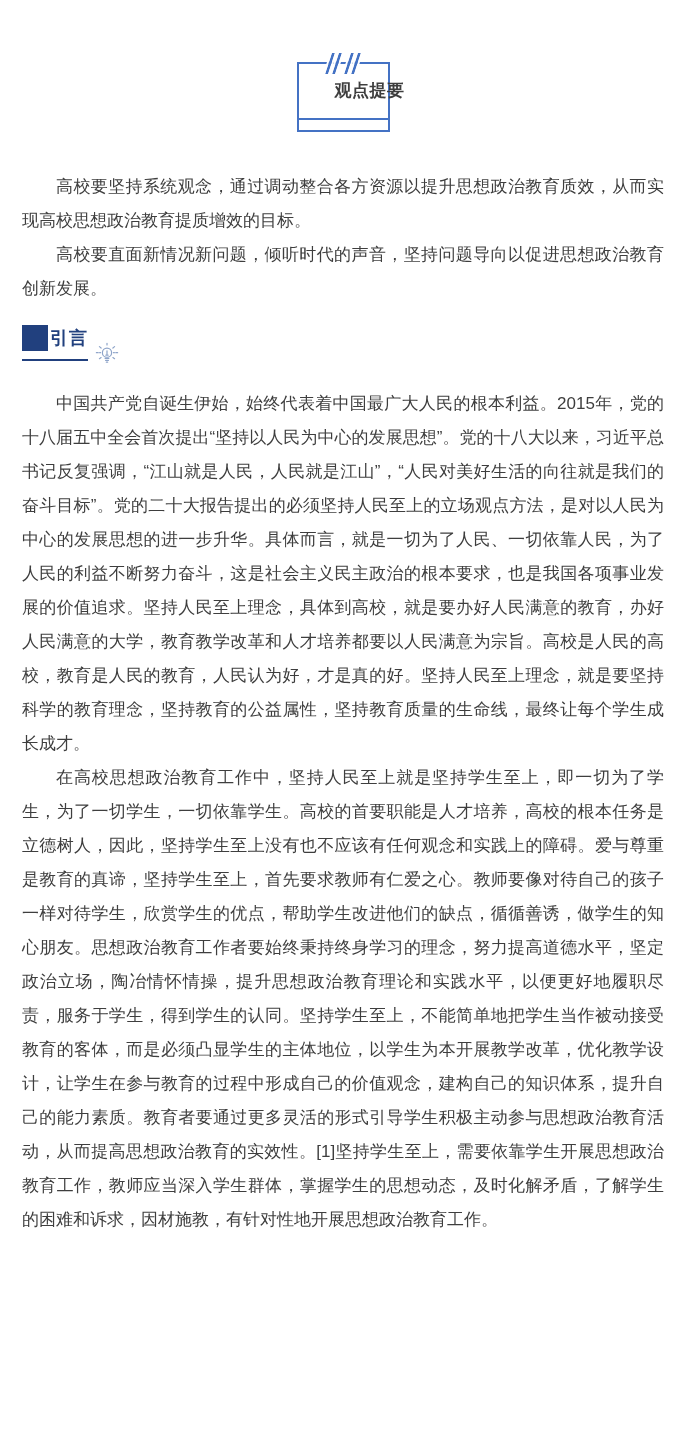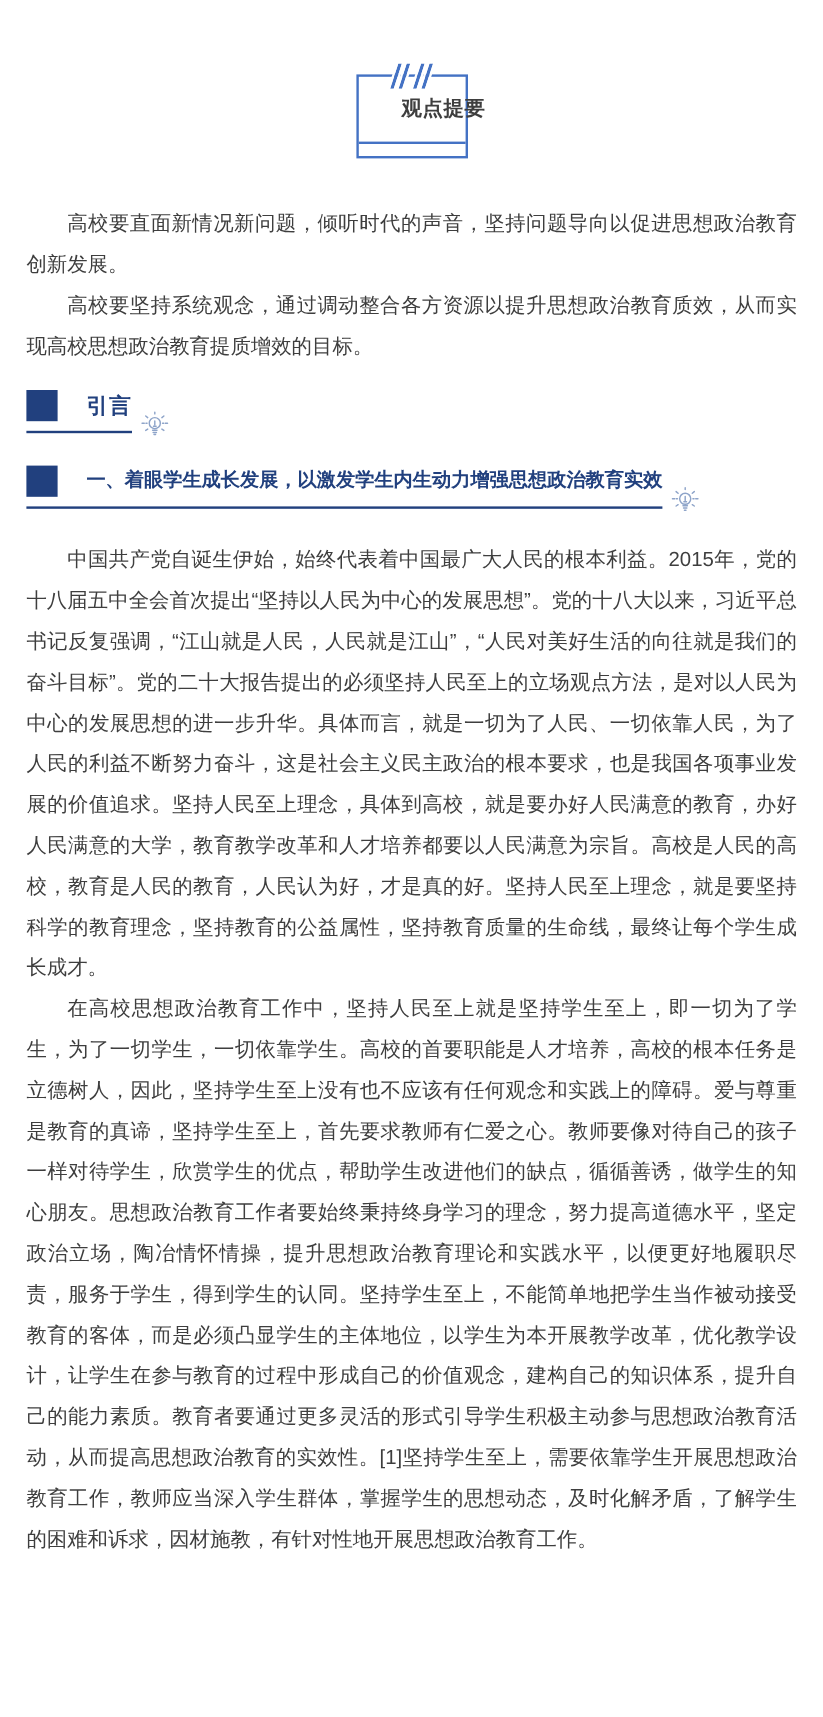--- a/index.html
+++ b/index.html
@@ -82,21 +82,21 @@
   .section-header{
     display:flex;
     align-items:flex-end;
     margin:0 22px;
   }
   .section-header.first{margin-top:19px;}
   .section-header.second{margin-top:27px;}
   .header-underlined{
     display:flex;
     align-items:center;
-    gap:24px;
+    gap:2px;
     padding-bottom:8px;
     border-bottom:2px solid var(--navy);
   }
   .square{
     flex:none;
     width:26px;height:26px;
     background:var(--navy);
   }
   .heading-text{
     font-weight:bold;
@@ -126,57 +126,41 @@
       <span class="slash-group">
           <i></i>
           <i></i>
         </span>
     </div>
     <div class="summary-title">观点提要</div>
     <div class="summary-divider"></div>
   </div>
 
   <div class="points summary">
+    <p class="para">高校要坚持系统观念，通过调动整合各方资源以提升思想政治教育质效，从而实现高校思想政治教育提质增效的目标。</p>
     <p class="para">高校要直面新情况新问题，倾听时代的声音，坚持问题导向以促进思想政治教育创新发展。</p>
-    <p class="para">高校要坚持系统观念，通过调动整合各方资源以提升思想政治教育质效，从而实现高校思想政治教育提质增效的目标。</p>
   </div>
 
   <div class="section-header first">
     <div class="header-underlined">
       <span class="square"></span>
       <span class="heading-text lg">引言</span>
     </div>
     <svg class="bulb" width="24" height="25" viewBox="0 0 26 27" fill="none" stroke="#8ea4c9" stroke-width="1.3" stroke-linecap="round">
       <circle cx="13" cy="11.5" r="5"></circle>
       <path d="M13 9.5 v3.5 M11.8 14.2 h2.4"></path>
       <path d="M11 17.8 h4 M11.5 19.9 h3 M12.3 21.8 h1.4"></path>
       <path d="M1.5 11.5 h2 M5 11.5 h1"></path>
       <path d="M24.5 11.5 h-2 M21 11.5 h-1"></path>
       <path d="M4.8 5 l1.8 1.5 M21.2 5 l-1.8 1.5"></path>
       <path d="M4.8 18 l1.8 -1.2 M21.2 18 l-1.8 -1.2"></path>
       <path d="M13 1.5 v1.6"></path>
     </svg>
   </div>
 
 
-  <div class="section-header second">
-    <div class="header-underlined">
-      <span class="square"></span>
-      <span class="heading-text md">一、着眼学生成长发展，以激发学生内生动力增强思想政治教育实效</span>
-    </div>
-    <svg class="bulb" width="24" height="25" viewBox="0 0 26 27" fill="none" stroke="#8ea4c9" stroke-width="1.3" stroke-linecap="round">
-      <circle cx="13" cy="11.5" r="5"></circle>
-      <path d="M13 9.5 v3.5 M11.8 14.2 h2.4"></path>
-      <path d="M11 17.8 h4 M11.5 19.9 h3 M12.3 21.8 h1.4"></path>
-      <path d="M1.5 11.5 h2 M5 11.5 h1"></path>
-      <path d="M24.5 11.5 h-2 M21 11.5 h-1"></path>
-      <path d="M4.8 5 l1.8 1.5 M21.2 5 l-1.8 1.5"></path>
-      <path d="M4.8 18 l1.8 -1.2 M21.2 18 l-1.8 -1.2"></path>
-      <path d="M13 1.5 v1.6"></path>
-    </svg>
-  </div>
 
   <div class="points section-body">
     <p class="para">中国共产党自诞生伊始，始终代表着中国最广大人民的根本利益。2015年，党的十八届五中全会首次提出“坚持以人民为中心的发展思想”。党的十八大以来，习近平总书记反复强调，“江山就是人民，人民就是江山”，“人民对美好生活的向往就是我们的奋斗目标”。党的二十大报告提出的必须坚持人民至上的立场观点方法，是对以人民为中心的发展思想的进一步升华。具体而言，就是一切为了人民、一切依靠人民，为了人民的利益不断努力奋斗，这是社会主义民主政治的根本要求，也是我国各项事业发展的价值追求。坚持人民至上理念，具体到高校，就是要办好人民满意的教育，办好人民满意的大学，教育教学改革和人才培养都要以人民满意为宗旨。高校是人民的高校，教育是人民的教育，人民认为好，才是真的好。坚持人民至上理念，就是要坚持科学的教育理念，坚持教育的公益属性，坚持教育质量的生命线，最终让每个学生成长成才。</p>
     <p class="para">在高校思想政治教育工作中，坚持人民至上就是坚持学生至上，即一切为了学生，为了一切学生，一切依靠学生。高校的首要职能是人才培养，高校的根本任务是立德树人，因此，坚持学生至上没有也不应该有任何观念和实践上的障碍。爱与尊重是教育的真谛，坚持学生至上，首先要求教师有仁爱之心。教师要像对待自己的孩子一样对待学生，欣赏学生的优点，帮助学生改进他们的缺点，循循善诱，做学生的知心朋友。思想政治教育工作者要始终秉持终身学习的理念，努力提高道德水平，坚定政治立场，陶冶情怀情操，提升思想政治教育理论和实践水平，以便更好地履职尽责，服务于学生，得到学生的认同。坚持学生至上，不能简单地把学生当作被动接受教育的客体，而是必须凸显学生的主体地位，以学生为本开展教学改革，优化教学设计，让学生在参与教育的过程中形成自己的价值观念，建构自己的知识体系，提升自己的能力素质。教育者要通过更多灵活的形式引导学生积极主动参与思想政治教育活动，从而提高思想政治教育的实效性。[1]坚持学生至上，需要依靠学生开展思想政治教育工作，教师应当深入学生群体，掌握学生的思想动态，及时化解矛盾，了解学生的困难和诉求，因材施教，有针对性地开展思想政治教育工作。</p>
   </div>
 
 </div>
 
 </body></html>

